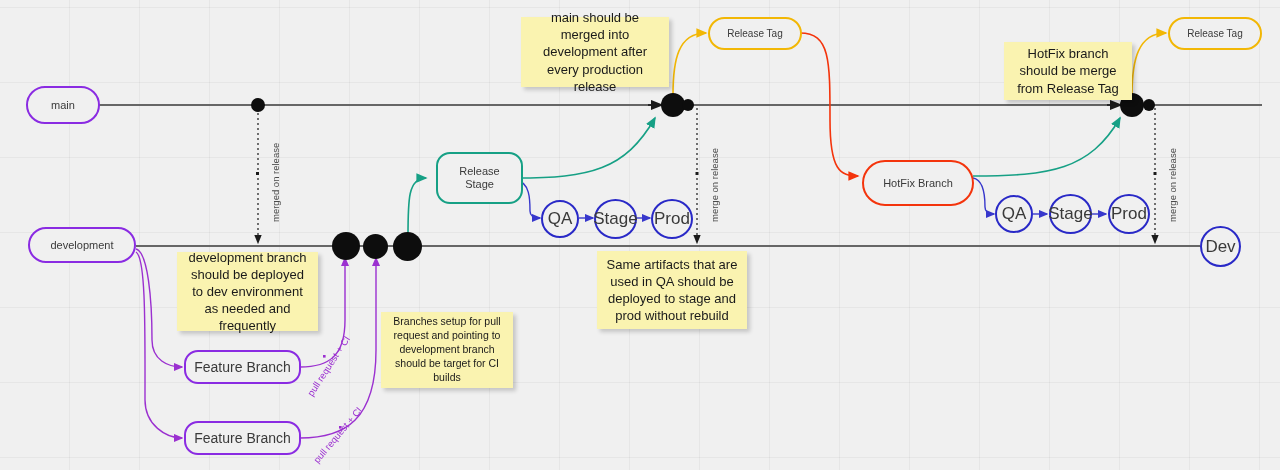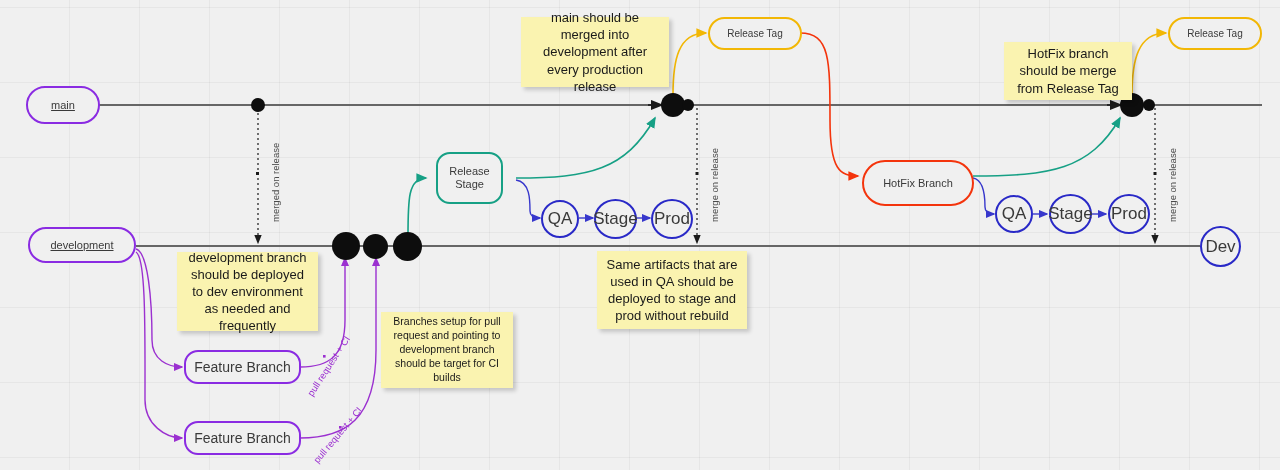--- a/index.html
+++ b/index.html
@@ -37,21 +37,20 @@
     text-align: center;
     box-sizing: border-box;
     background: #f0f0f0;
     color: #3a3a3a;
     line-height: 1.15;
   }
   .branch-pill {
     border-radius: 999px;
     border: 2px solid #8a2be2;
     font-size: 11px;
-    text-decoration: underline;
   }
   .release-pill {
     border-radius: 14px;
     border: 2px solid #16a085;
     font-size: 11px;
   }
   .hotfix-pill {
     border-radius: 999px;
     border: 2px solid #f4340c;
     font-size: 11px;
@@ -206,21 +205,21 @@
   <div class="dot" style="left:1143px; top:99px; width:12px; height:12px;"></div>
 
   <div class="node branch-pill" style="left:26px; top:86px; width:74px; height:38px;">
     <span>main</span>
   </div>
 
   <div class="node branch-pill" style="left:28px; top:227px; width:108px; height:36px;">
     <span>development</span>
   </div>
 
-  <div class="node release-pill" style="left:436px; top:152px; width:67px; height:52px; flex-direction:column;">
+  <div class="node release-pill" style="left:436px; top:152px; width:87px; height:52px; flex-direction:column;">
     <span>Release</span>
     <span>Stage</span>
   </div>
 
   <div class="node hotfix-pill" style="left:862px; top:160px; width:112px; height:46px;justify-content:center;">
     <span>HotFix Branch</span>
   </div>
 
   <div class="node feature-pill" style="left:184px; top:350px; width:117px; height:34px;">
     <span>Feature Branch</span>

